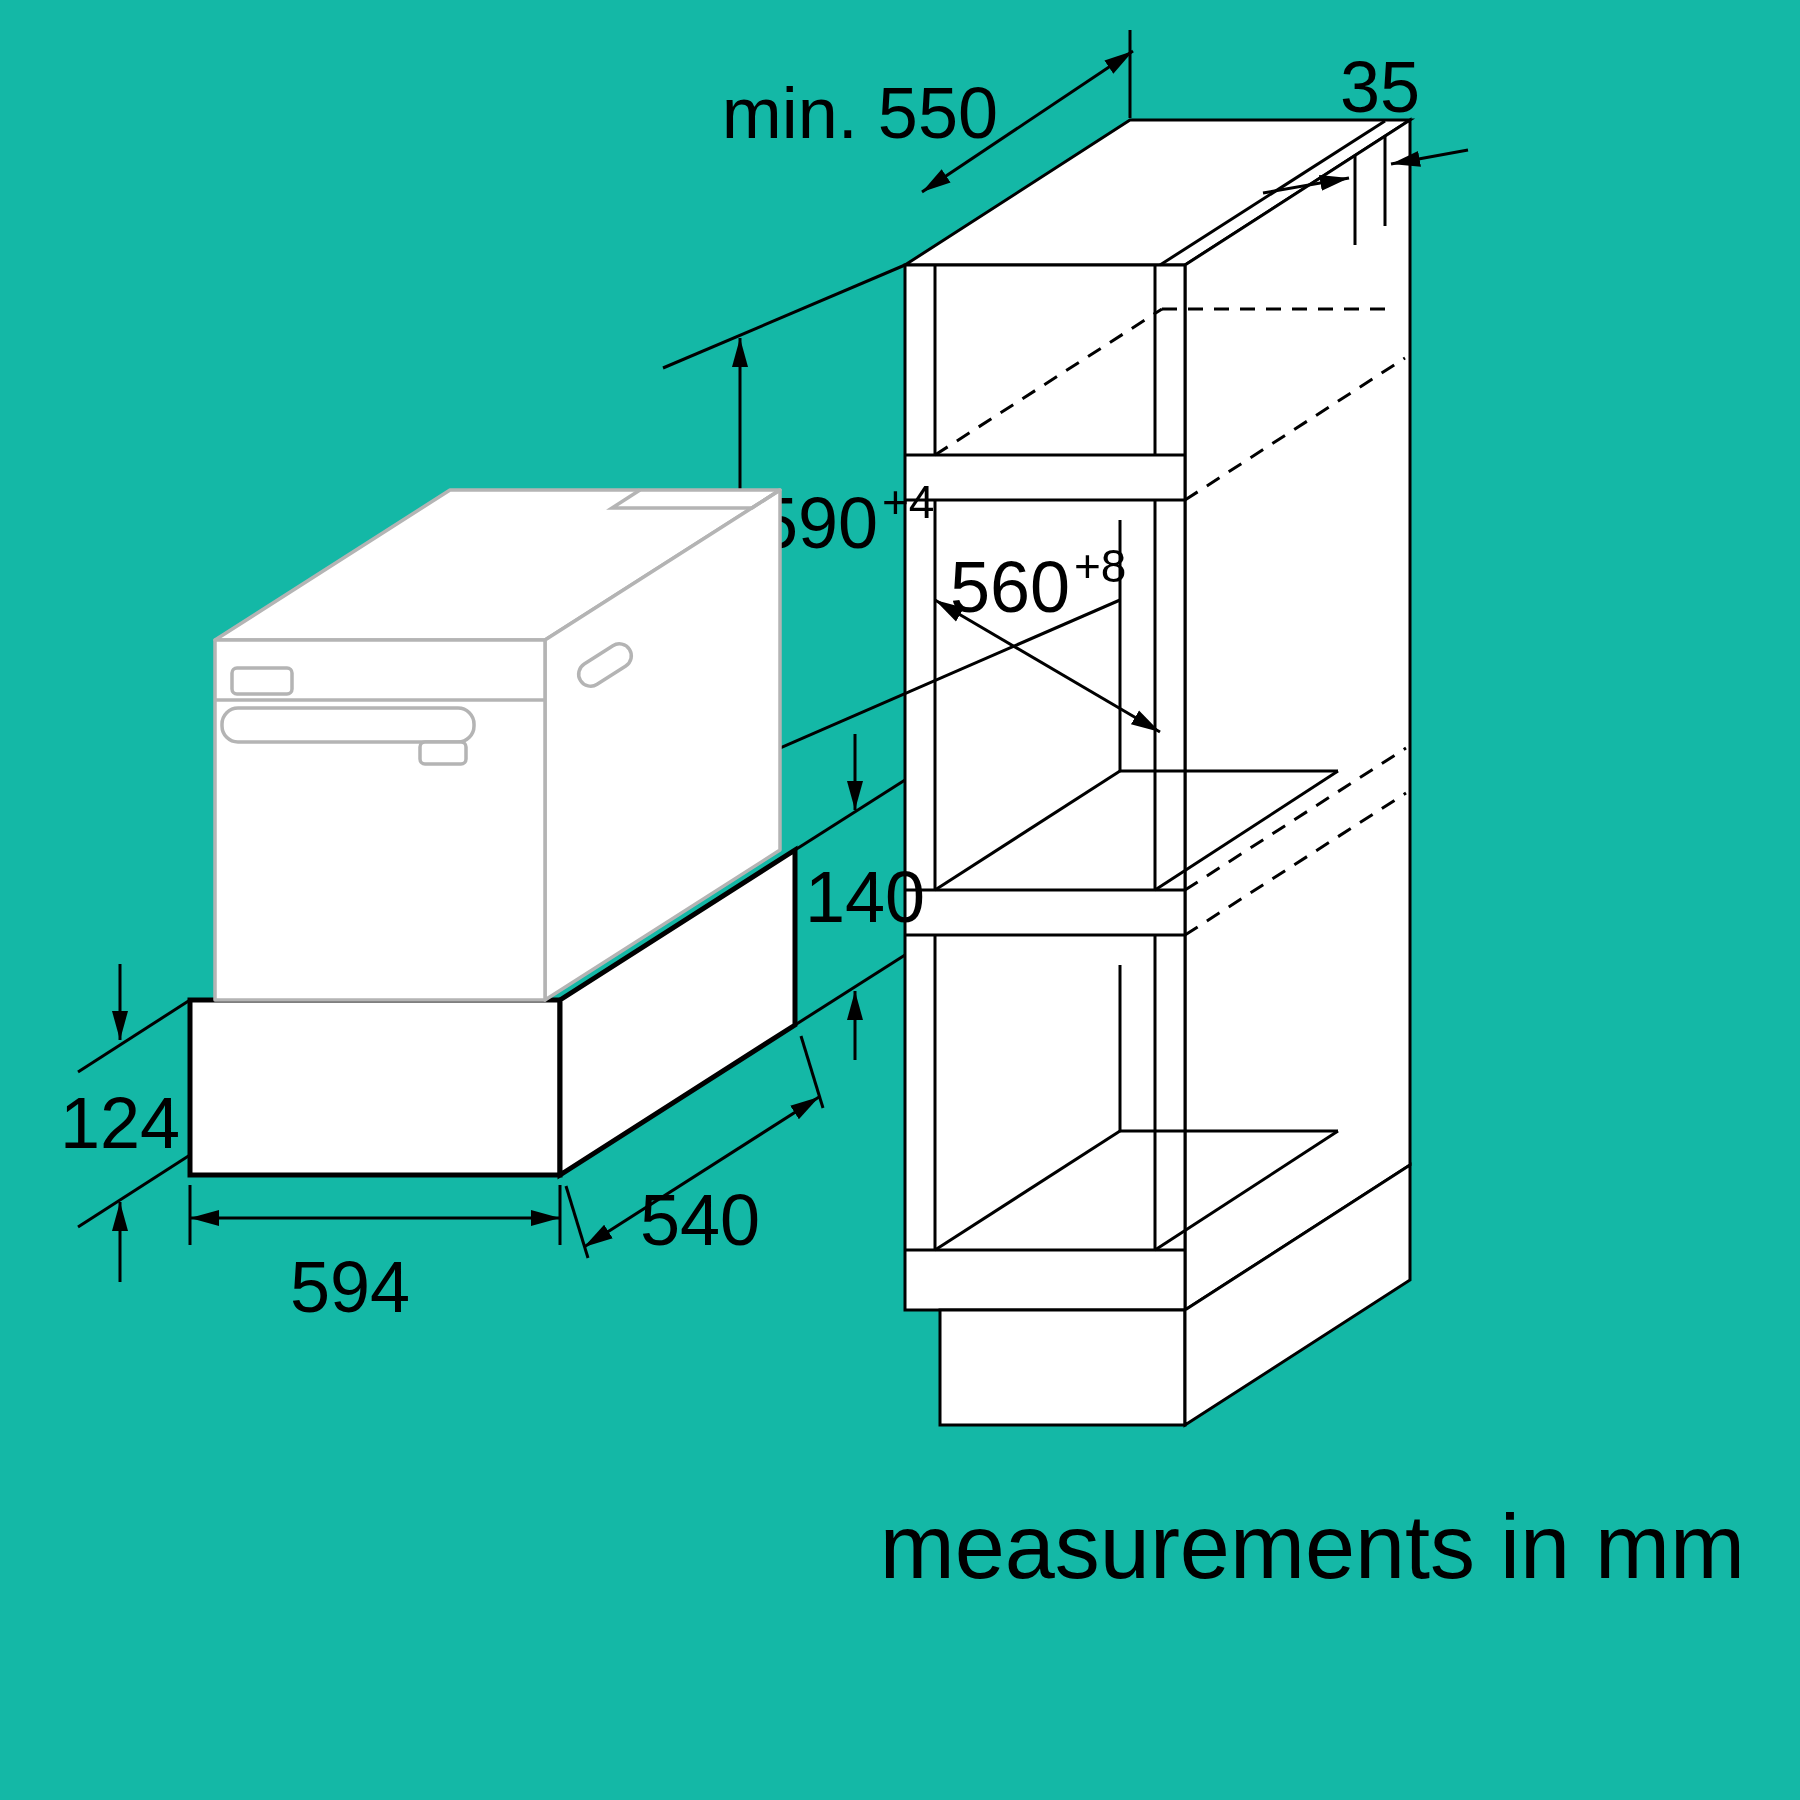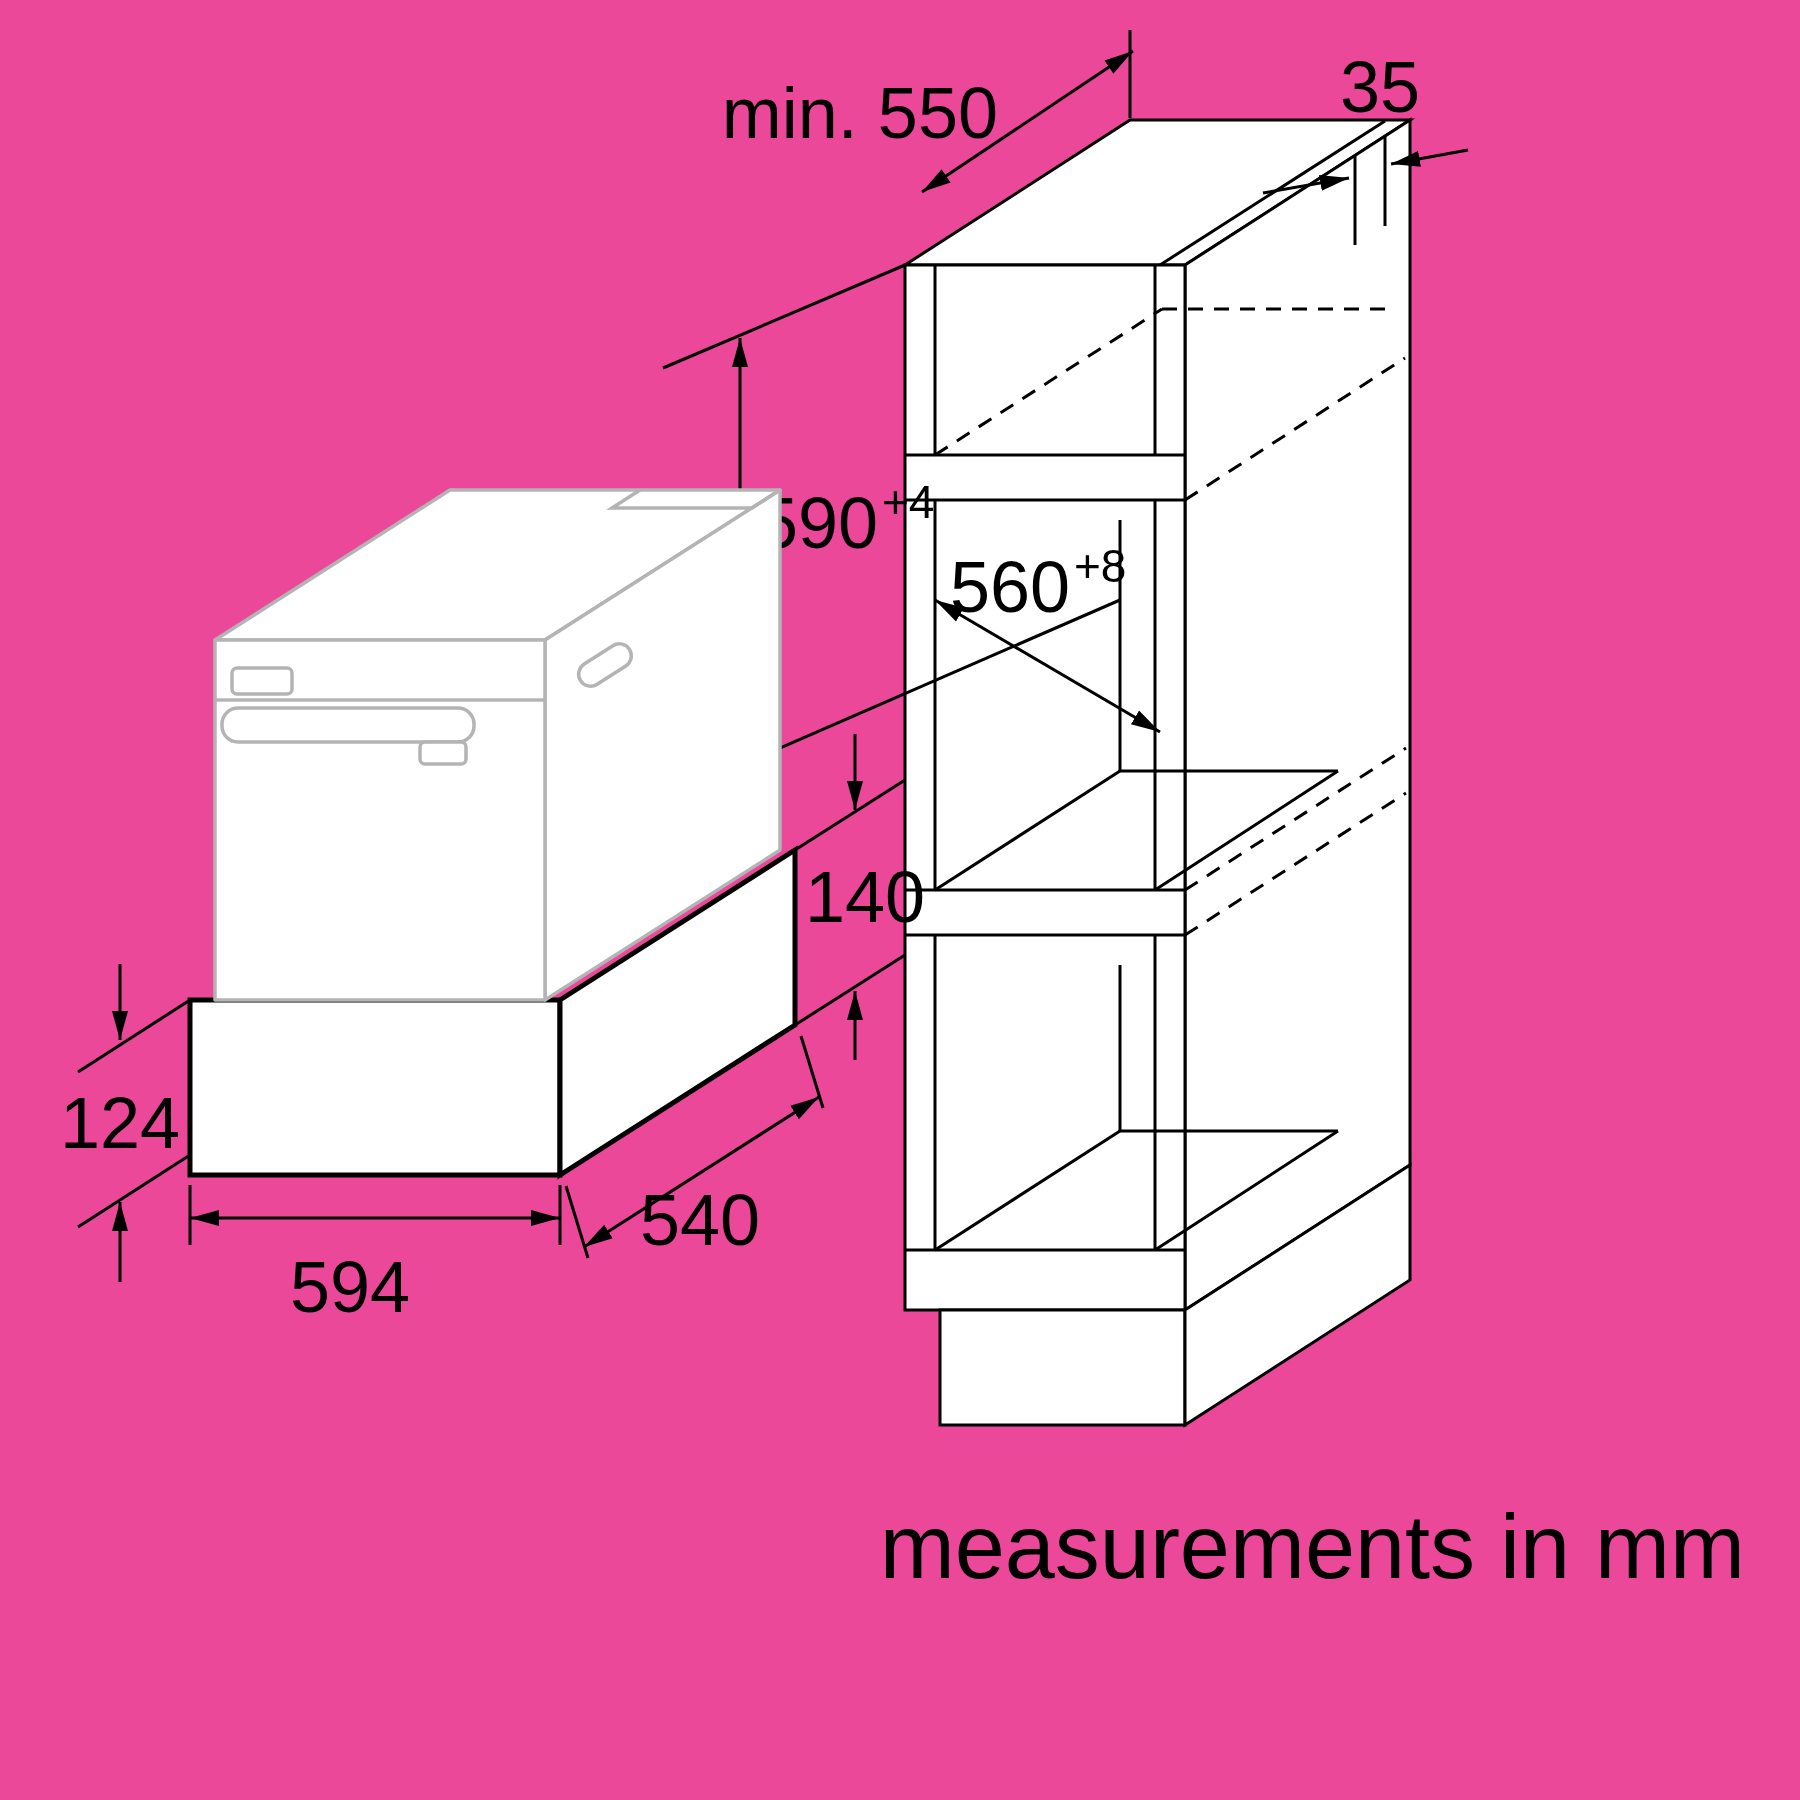--- a/index.html
+++ b/index.html
@@ -1,16 +1,16 @@
 <!DOCTYPE html>
 <html><head>
 <meta charset="utf-8">
 <style>
   html,body{margin:0;padding:0;background:#fff;}
-  .stage{width:1800px;height:1800px;position:relative;background:#ec4899;}
+  .stage{width:1800px;height:1800px;position:relative;background:#14b8a6;}
   svg{display:block;}
   svg text{font-family:"Liberation Sans","DejaVu Sans",sans-serif;font-size:72px;fill:#000;}
   svg text.sup{font-size:46px;}
   svg text.footer{font-size:90px;}
   .outline{fill:#fff;stroke:#000;stroke-width:3;stroke-linejoin:miter;}
   .iline{fill:none;stroke:#000;stroke-width:3;}
   .hidden-edge{fill:none;stroke:#000;stroke-width:3;stroke-dasharray:15 11;}
   .dim{fill:none;stroke:#000;stroke-width:3;}
   .gray{fill:#fff;stroke:#b4b4b4;stroke-width:3.5;stroke-linejoin:round;}
   .grayline{fill:none;stroke:#b4b4b4;stroke-width:3.5;}

